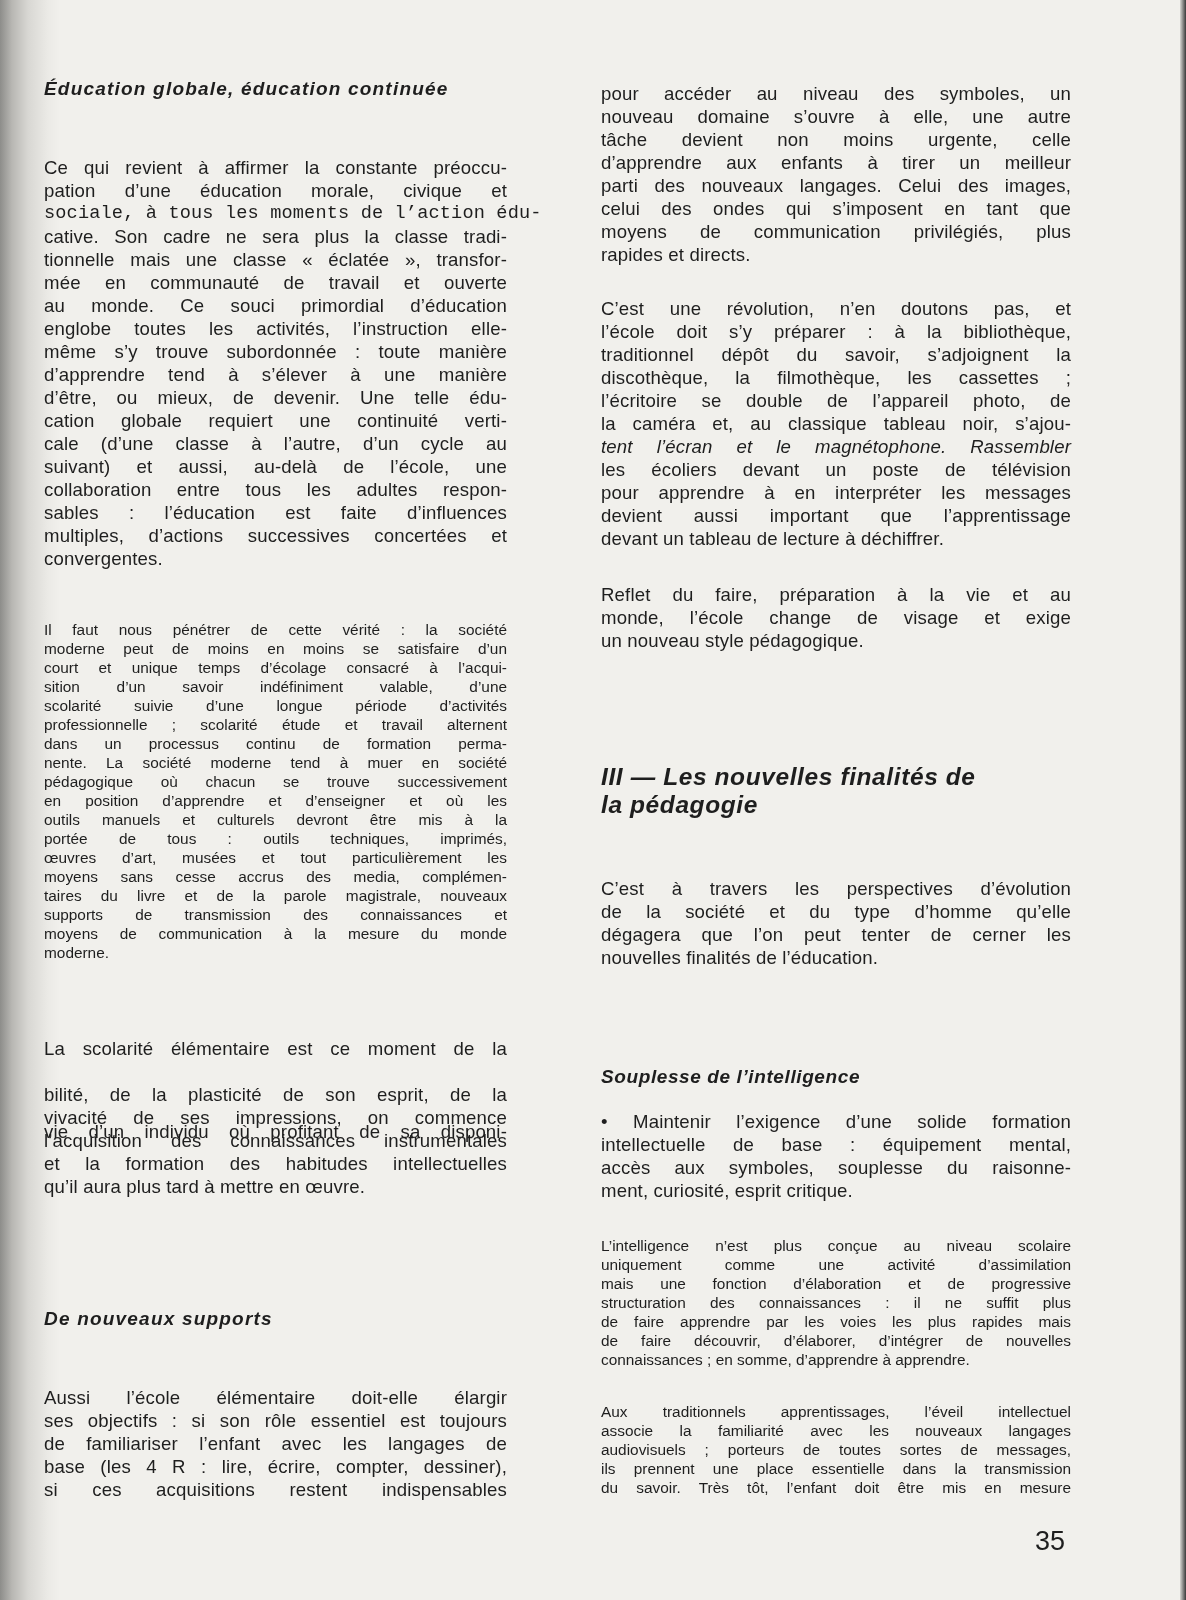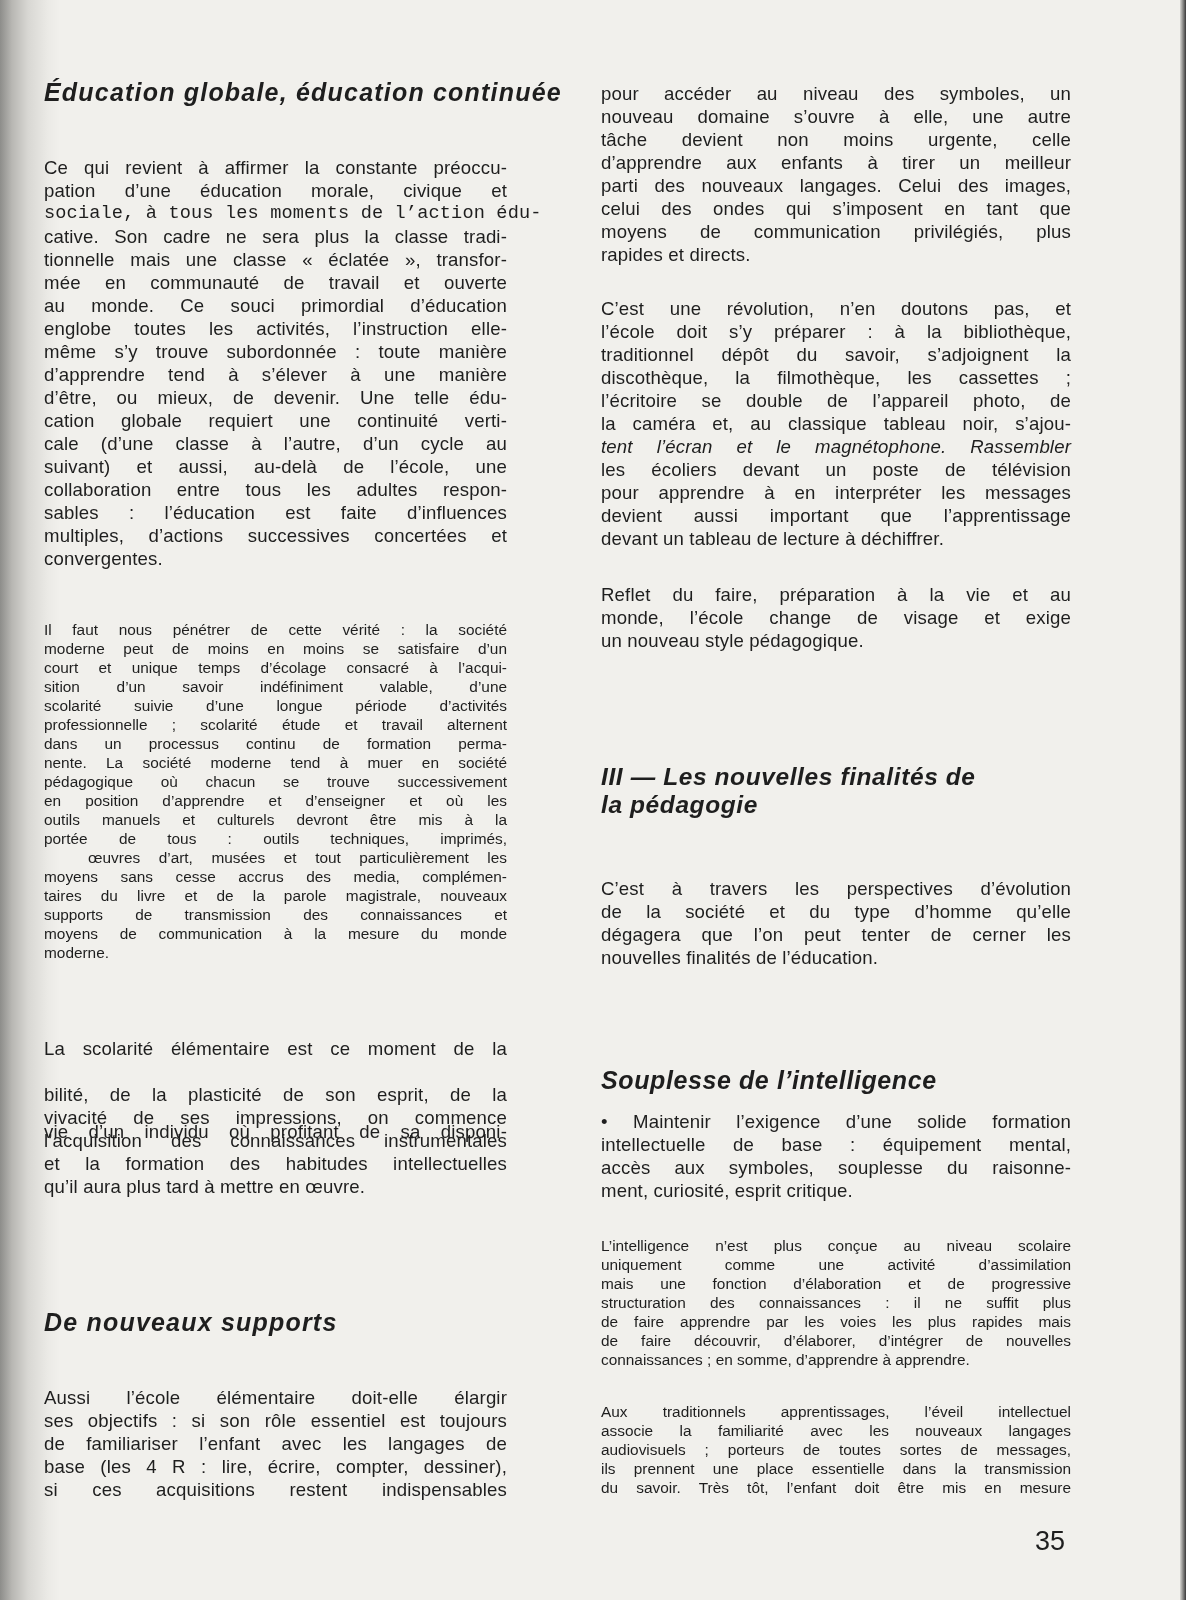--- a/index.html
+++ b/index.html
@@ -22,21 +22,21 @@
   .col-right { left: 601px; width: 470px; }
   .line {
     position: absolute; left: 0; right: 0;
     white-space: nowrap; text-align: justify; text-align-last: justify;
     font-size: 18.6px; line-height: 23px; letter-spacing: 0.15px;
   }
   .line.last { text-align-last: left; }
   .small .line, .line.small { font-size: 15.4px; line-height: 19px; letter-spacing: 0; }
   .heading {
     position: absolute; left: 0; white-space: nowrap;
-    font-style: italic; font-weight: bold; font-size: 25px; letter-spacing: 1.2px;
+    font-style: italic; font-weight: bold; font-size: 19px; letter-spacing: 1.2px;
   }
   .section-title {
     position: absolute; left: 0; white-space: nowrap;
     font-style: italic; font-weight: bold; font-size: 24.5px; line-height: 30px; letter-spacing: 0.6px;
   }
   .page-number {
     position: absolute; left: 1035px; top: 1526px; font-size: 27px;
   }
 </style>
 </head>
@@ -75,21 +75,21 @@
     <div class="line" style="top:658px;">court et unique temps d’écolage consacré à l’acqui-</div>
     <div class="line" style="top:677px;">sition d’un savoir indéfiniment valable, d’une</div>
     <div class="line" style="top:696px;">scolarité suivie d’une longue période d’activités</div>
     <div class="line" style="top:715px;">professionnelle ; scolarité étude et travail alternent</div>
     <div class="line" style="top:734px;">dans un processus continu de formation perma-</div>
     <div class="line" style="top:753px;">nente. La société moderne tend à muer en société</div>
     <div class="line" style="top:772px;">pédagogique où chacun se trouve successivement</div>
     <div class="line" style="top:791px;">en position d’apprendre et d’enseigner et où les</div>
     <div class="line" style="top:810px;">outils manuels et culturels devront être mis à la</div>
     <div class="line" style="top:829px;">portée de tous : outils techniques, imprimés,</div>
-    <div class="line" style="top:848px;margin-left:44px;">œuvres d’art, musées et tout particulièrement les</div>
+    <div class="line" style="top:848px;">œuvres d’art, musées et tout particulièrement les</div>
     <div class="line" style="top:867px;">moyens sans cesse accrus des media, complémen-</div>
     <div class="line" style="top:886px;">taires du livre et de la parole magistrale, nouveaux</div>
     <div class="line" style="top:905px;">supports de transmission des connaissances et</div>
     <div class="line" style="top:924px;">moyens de communication à la mesure du monde</div>
     <div class="line last" style="top:943px;">moderne.</div>
   </div>
 
   <div>
     <div class="line" style="top:1037px;">La scolarité élémentaire est ce moment de la</div>
     <div class="line" style="top:1120px;">vie d’un individu où profitant de sa disponi-</div>

